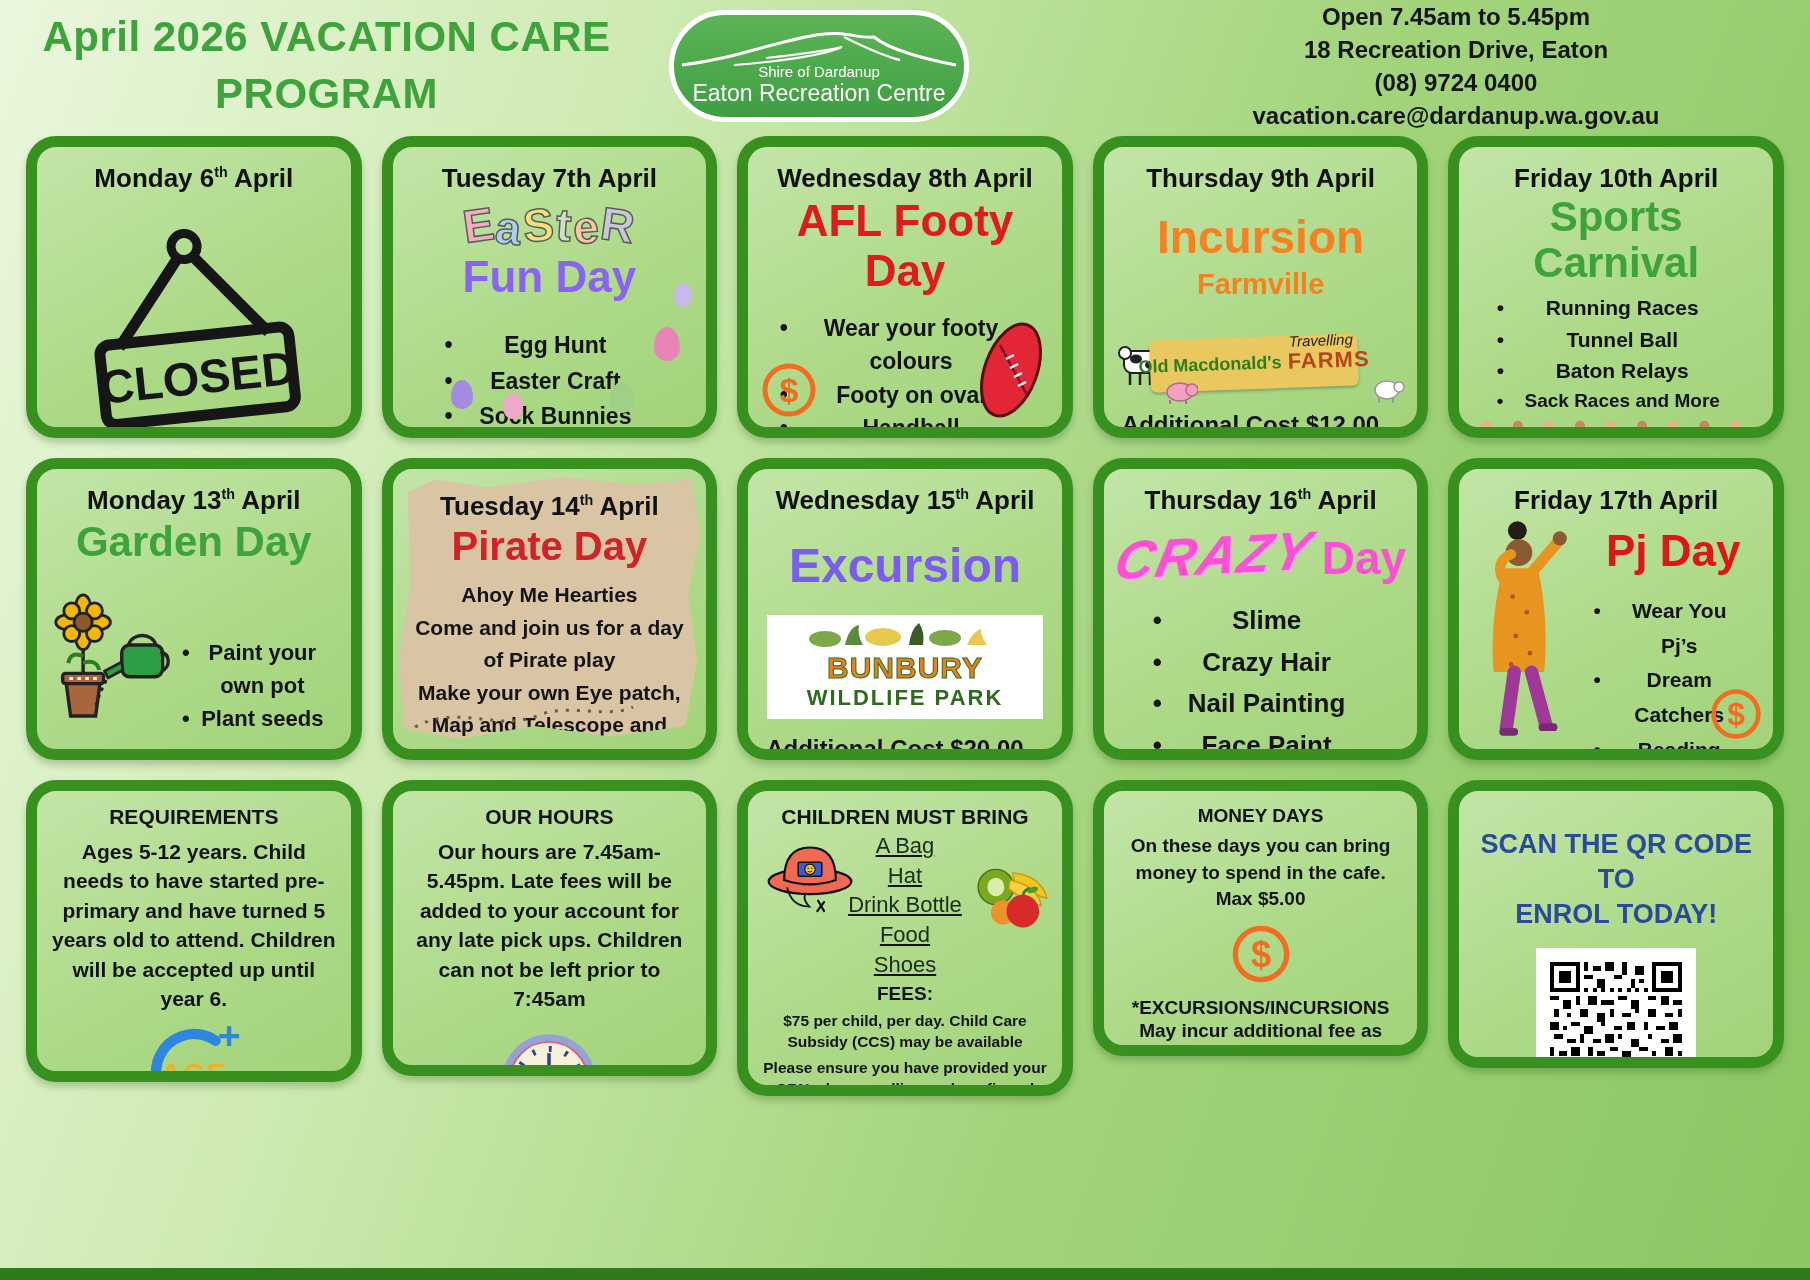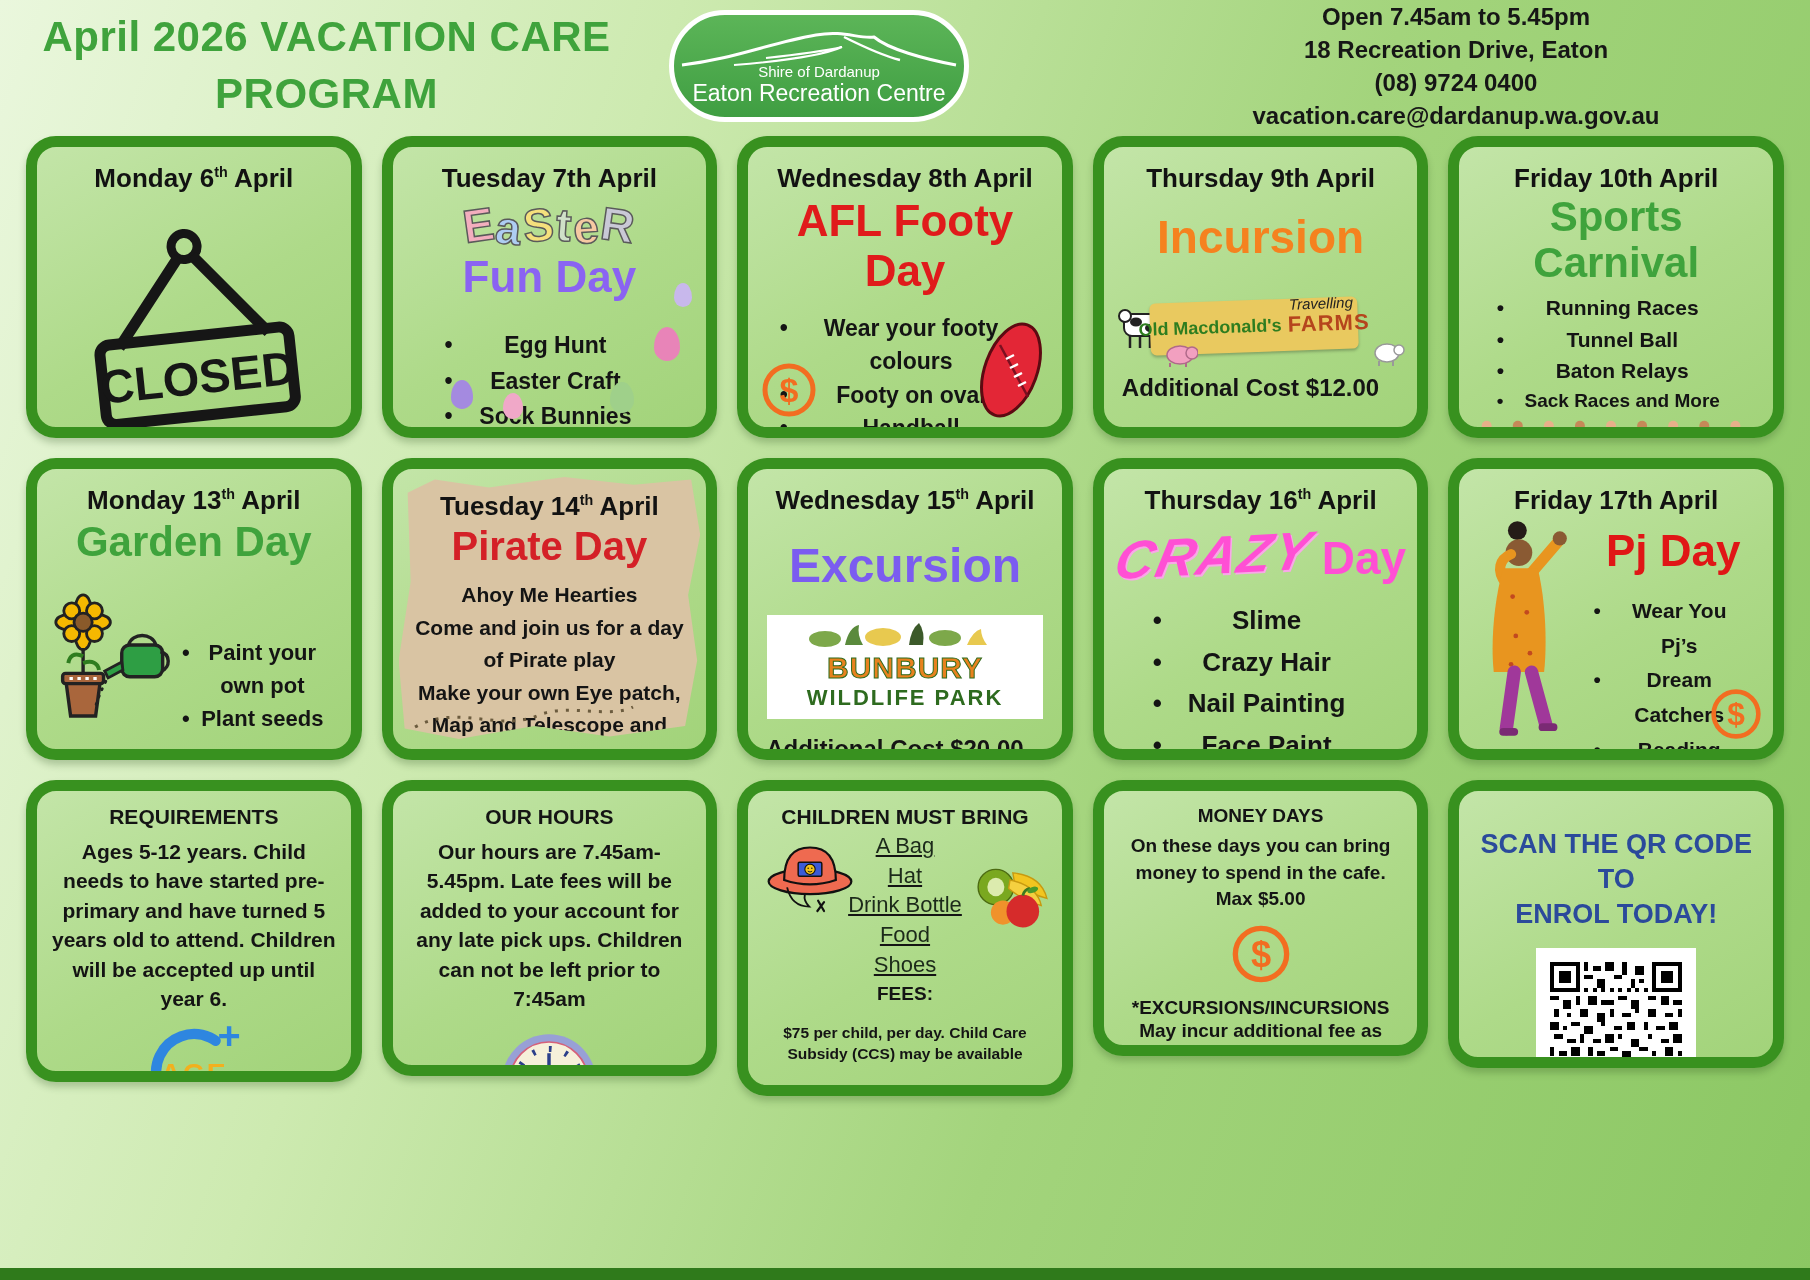--- a/index.html
+++ b/index.html
@@ -138,21 +138,21 @@
   .h-hours{ height:296px; align-self:start; }
   .h-bring{ height:316px; align-self:start; }
   .h-money{ height:276px; align-self:start; }
   .h-qr{ height:288px; align-self:start; }
   .clock-wrap{ display:flex; justify-content:center; margin-top:16px; }
   .bring-mid{ position:relative; margin-top:2px;text-decoration:underline; }
   .bring-items{ text-align:center; font-weight:400; font-size:22px; line-height:1.35; color:#1c2a1a;}
   .hat-art{ position:absolute; left:2px; top:6px; }
   .fruit-art{ position:absolute; right:-4px; top:30px; }
   .fees-label{ text-align:center; font-weight:700; font-size:19px; margin-top:4px; }
-  .fees-text{ text-align:center; font-weight:700; font-size:15.5px; line-height:1.32; margin-top:18px;}
+  .fees-text{ text-align:center; font-weight:700; font-size:15.5px; line-height:1.32; margin-top:6px;}
   .money-body{ font-size:19px; margin-top:6px; }
   .money-dollar{ display:flex; justify-content:center; margin-top:10px; }
   .money-note1{ text-align:center; font-weight:700; font-size:19px; margin-top:12px; }
   .money-note2{ text-align:center; font-weight:700; font-size:19px; line-height:1.3; }
   .qr-h{ text-align:center; font-weight:700; font-size:27px; color:#2b4a9b; line-height:1.3; margin-top:26px;}
   .qr-wrap{ display:flex; justify-content:center; margin-top:16px; }
   .qr-box{ background:#fff; padding:10px; }
 </style>
 </head>
 <body>
@@ -229,20 +229,21 @@
       </svg>
       <svg class="dollar-icon" width="58" height="58" viewBox="0 0 58 58" style="left:12px;bottom:8px;">
         <circle cx="29" cy="29" r="24" fill="none" stroke="#f26d21" stroke-width="5"></circle>
         <text x="29" y="41" text-anchor="middle" font-size="34" font-weight="bold" fill="#f26d21">$</text>
       </svg>
     </div>
 
     <div class="card">
       <div class="date"><span>Thursday 9th April</span><span class="sup"></span><span></span></div>
       <div class="big incursion">Incursion</div>
+      <div class="farmville">Farmville</div>
       <div class="farm-art">
         <svg width="52" height="50" viewBox="0 0 52 50" style="position:absolute;left:0;top:30px;">
           <rect x="8" y="10" width="36" height="22" rx="8" fill="#fff" stroke="#222" stroke-width="2"></rect>
           <ellipse cx="20" cy="18" rx="6" ry="4.5" fill="#222"></ellipse>
           <ellipse cx="34" cy="24" rx="5" ry="4" fill="#222"></ellipse>
           <circle cx="9" cy="12" r="6" fill="#fff" stroke="#222" stroke-width="2"></circle>
           <path d="M14 32 v12 M24 32 v12 M34 32 v12 M42 32 v12" stroke="#222" stroke-width="2.5"></path>
         </svg>
         <div class="farm-banner">
           <span class="fb-old">Old Macdonald's</span>

